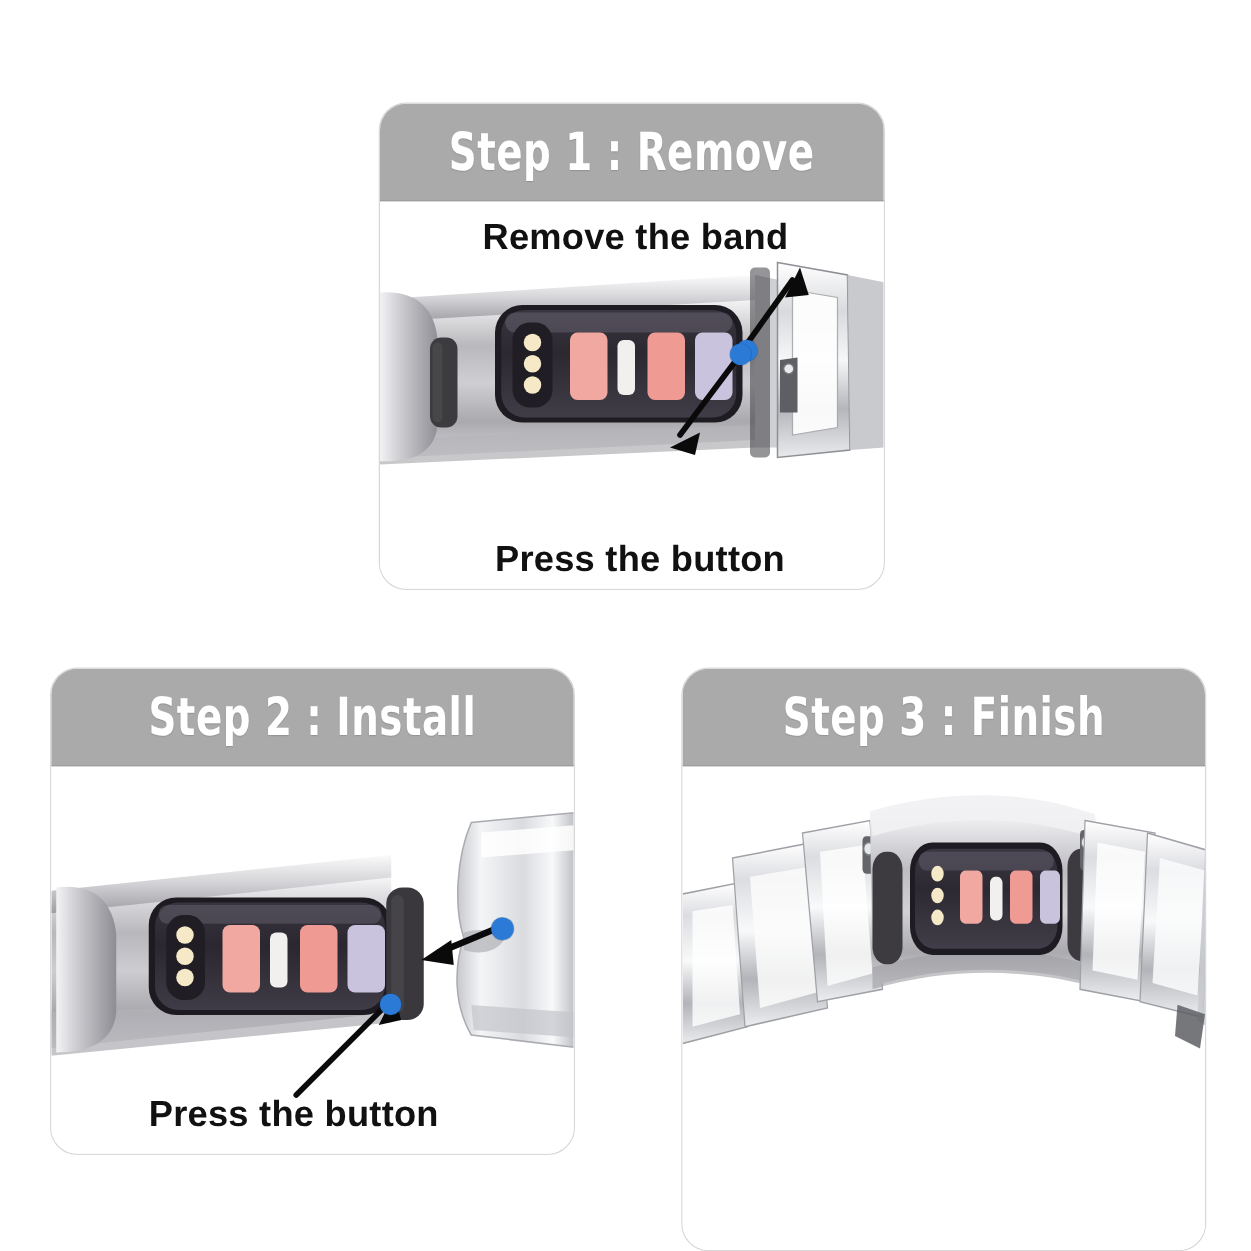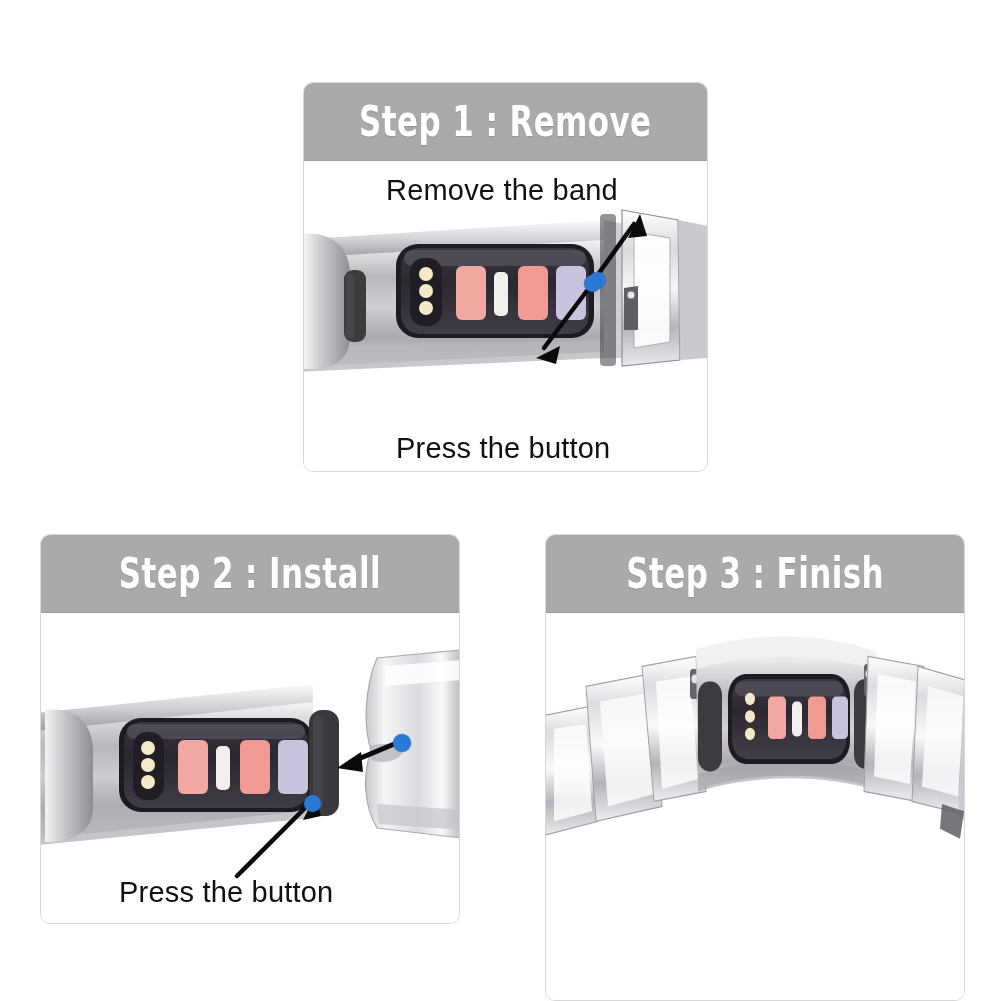--- a/index.html
+++ b/index.html
@@ -13,21 +13,21 @@
     position: relative;
     font-family: "Liberation Sans", sans-serif;
     overflow: hidden;
   }
 
   
   .panel {
     position: absolute;
     background: #ffffff;
     border: 1px solid #d8d8d8;
-    border-radius: 10px;
+    border-radius: 22px;
     overflow: hidden;
     box-sizing: border-box;
   }
   #panel-step1 { left: 303px;  top: 82px;  width: 405px; height: 390px; }
   #panel-step2 { left: 40px;   top: 534px; width: 420px; height: 390px; padding-left: 40px; }
   #panel-step3 { left: 545px;  top: 534px; width: 420px; height: 467px; }
 
   .panel-header {
     position: absolute;
     left: 0; top: 0;
@@ -58,21 +58,21 @@
     background: #ffffff;
     overflow: hidden;
   }
 
   
   .caption {
     position: absolute;
     color: #111111;
     font-family: "Liberation Sans", sans-serif;
     font-size: 29px;
-    font-weight: 400;
+    font-weight: 700;
     white-space: nowrap;
     letter-spacing: 0.2px;
   }
 
   
   .illus { position: absolute; left: 0; top: 0; width: 100%; height: 100%; }
   .blue-dot {
     position: absolute;
     border-radius: 50%;
     background: #2b7ad6;

